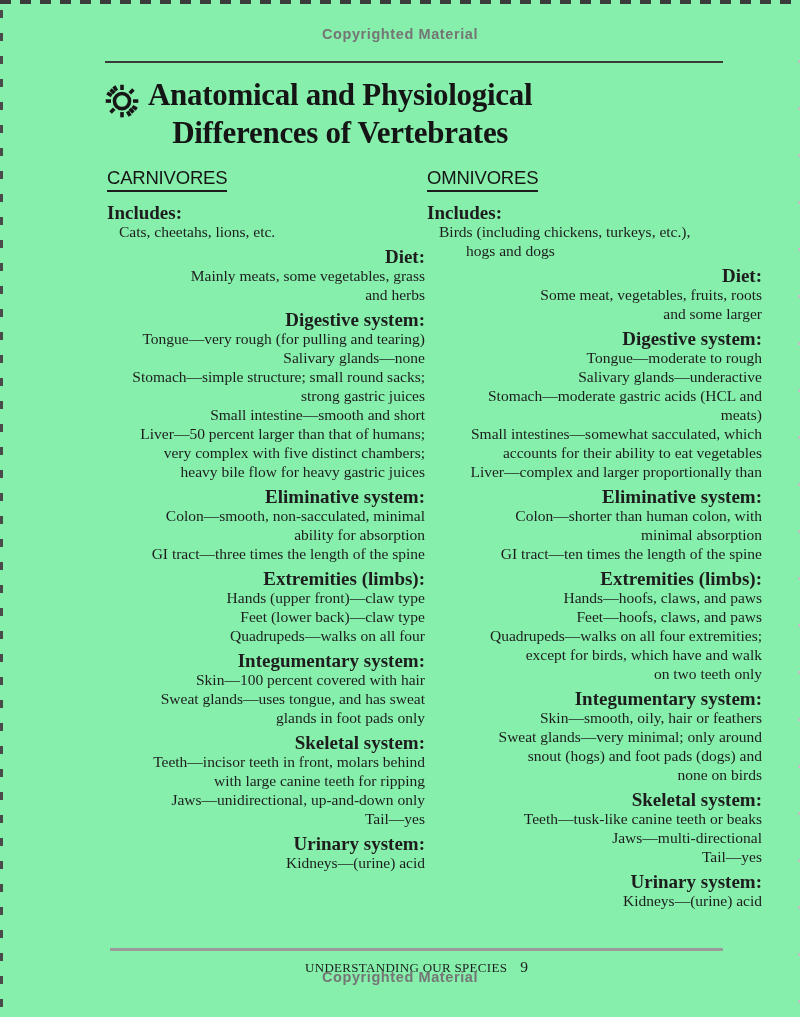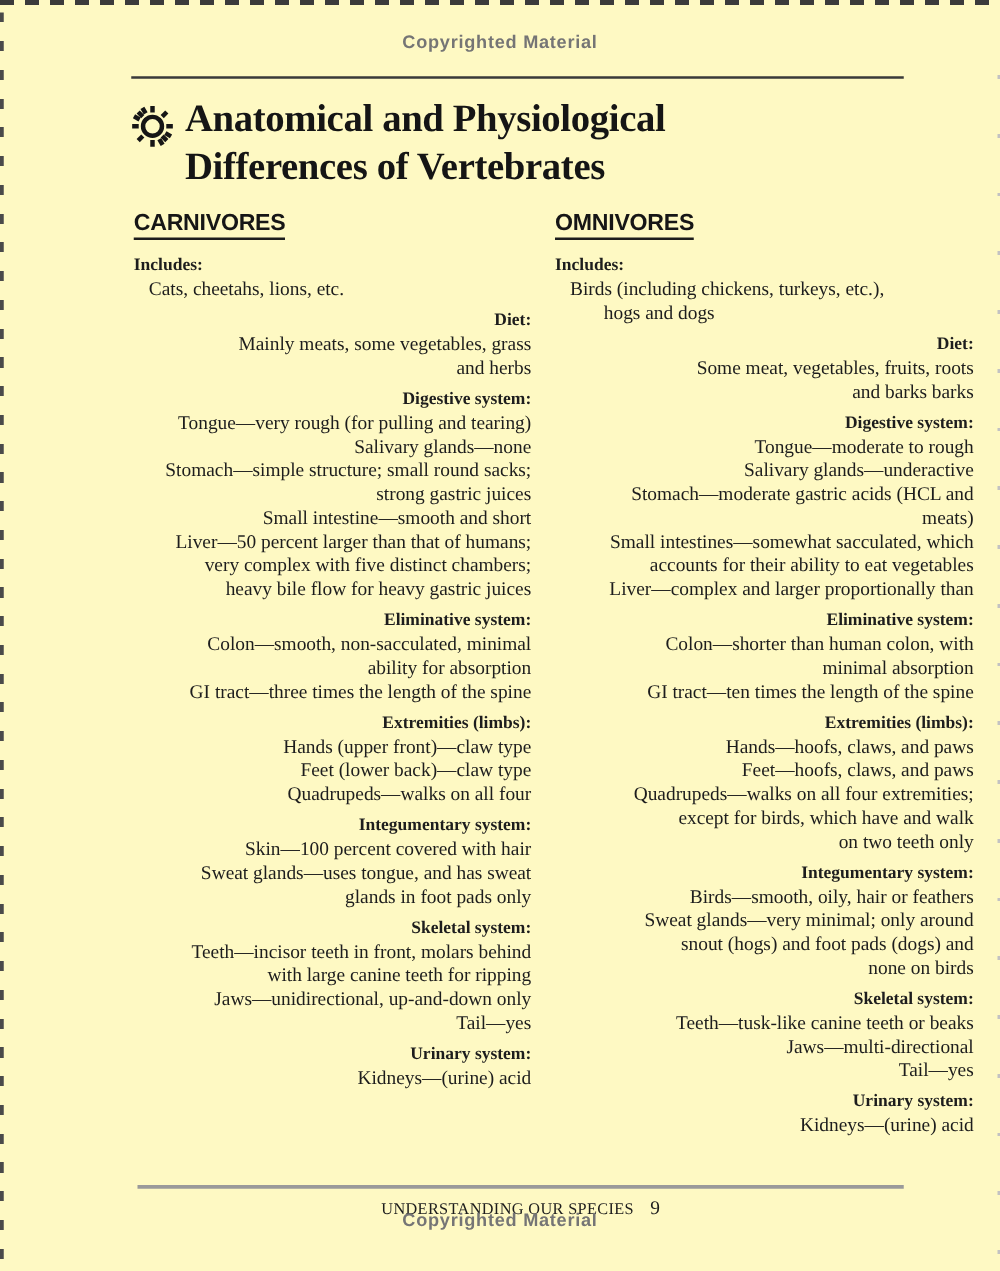--- a/index.html
+++ b/index.html
@@ -1,21 +1,21 @@
 <!DOCTYPE html>
 <html><head>
 <meta charset="utf-8">
 <style>
   * { margin: 0; padding: 0; box-sizing: border-box; }
   html, body { background: #ffffff; }
   .page {
     position: relative;
     width: 800px;
     height: 1017px;
-    background: #fef9c3;
+    background: #86efac;
     font-family: "Liberation Serif", serif;
     color: #1d1d1d;
     overflow: hidden;
   }
   
   .edge-top {
     position: absolute; top: 0; left: 0; width: 100%; height: 4px;
     background: repeating-linear-gradient(90deg, #3b3b3b 0 11px, transparent 11px 20px);
   }
   .edge-left {
@@ -36,52 +36,52 @@
     color: #757575;
   }
   .copyright-top { top: 26px; }
   .copyright-bottom { top: 969px; }
   .top-rule {
     position: absolute; left: 105px; top: 61px; width: 618px; height: 2px;
     background: #3a3a3a;
   }
   .title-row {
     position: absolute; left: 101px; top: 76px;
-    display: flex; align-items: flex-start;
+    display: flex; align-items: flex-start; text-align: center;
   }
   .sun { width: 42px; height: 44px; margin-top: 2px; flex: 0 0 auto; }
   .title {
     margin-left: 5px;
     font-family: "Liberation Serif", serif;
     font-weight: 700;
     font-size: 31px;
     line-height: 38px;
     letter-spacing: -0.3px;
     color: #151515;
   }
   .columns-anchor { position: absolute; top: 168px; left: 0; width: 100%; }
   .column { position: absolute; top: 0; }
   .column-0 { left: 107px; width: 318px; }
-  .column-1 { left: 444px; width: 335px; }
+  .column-1 { left: 427px; width: 335px; }
   .col-heading {
     display: inline-block;
     font-family: "Liberation Sans", sans-serif;
-    font-weight: 700;
+    font-weight: 400;
     font-size: 18.5px;
     letter-spacing: -0.2px;
     color: #161616;
     border-bottom: 2.5px solid #1d1d1d;
     padding-bottom: 2px;
     margin-bottom: 11px;
     line-height: 20px;
   }
   .section + .section { margin-top: 6px; text-align: right; }
   .section-label {
     font-weight: 700;
-    font-size: 14px;
+    font-size: 19px;
     line-height: 19px;
     white-space: nowrap;
   }
   .line {
     font-size: 15.5px;
     line-height: 19px;
     white-space: nowrap;
     margin-left: 12px;
   }
   .line.indent { padding-left: 27px; }
@@ -179,21 +179,21 @@
           <div class="section-label">Urinary system:</div>
           <div class="line">Kidneys—(urine) acid</div>
         </div></section>
       <section class="column column-1"><h2 class="col-heading">OMNIVORES</h2><div class="section">
           <div class="section-label">Includes:</div>
           <div class="line">Birds (including chickens, turkeys, etc.),</div>
           <div class="line indent">hogs and dogs</div>
         </div><div class="section">
           <div class="section-label">Diet:</div>
           <div class="line">Some meat, vegetables, fruits, roots</div>
-          <div class="line indent">and barks barks</div>
+          <div class="line indent">and some larger</div>
         </div><div class="section">
           <div class="section-label">Digestive system:</div>
           <div class="line">Tongue—moderate to rough</div>
           <div class="line">Salivary glands—underactive</div>
           <div class="line">Stomach—moderate gastric acids (HCL and</div>
           <div class="line indent">meats)</div>
           <div class="line">Small intestines—somewhat sacculated, which</div>
           <div class="line indent">accounts for their ability to eat vegetables</div>
           <div class="line">Liver—complex and larger proportionally than</div>
         </div><div class="section">
@@ -203,21 +203,21 @@
           <div class="line">GI tract—ten times the length of the spine</div>
         </div><div class="section">
           <div class="section-label">Extremities (limbs):</div>
           <div class="line">Hands—hoofs, claws, and paws</div>
           <div class="line">Feet—hoofs, claws, and paws</div>
           <div class="line">Quadrupeds—walks on all four extremities;</div>
           <div class="line indent">except for birds, which have and walk</div>
           <div class="line indent">on two teeth only</div>
         </div><div class="section">
           <div class="section-label">Integumentary system:</div>
-          <div class="line">Birds—smooth, oily, hair or feathers</div>
+          <div class="line">Skin—smooth, oily, hair or feathers</div>
           <div class="line">Sweat glands—very minimal; only around</div>
           <div class="line indent">snout (hogs) and foot pads (dogs) and</div>
           <div class="line indent">none on birds</div>
         </div><div class="section">
           <div class="section-label">Skeletal system:</div>
           <div class="line">Teeth—tusk-like canine teeth or beaks</div>
           <div class="line">Jaws—multi-directional</div>
           <div class="line">Tail—yes</div>
         </div><div class="section">
           <div class="section-label">Urinary system:</div>

